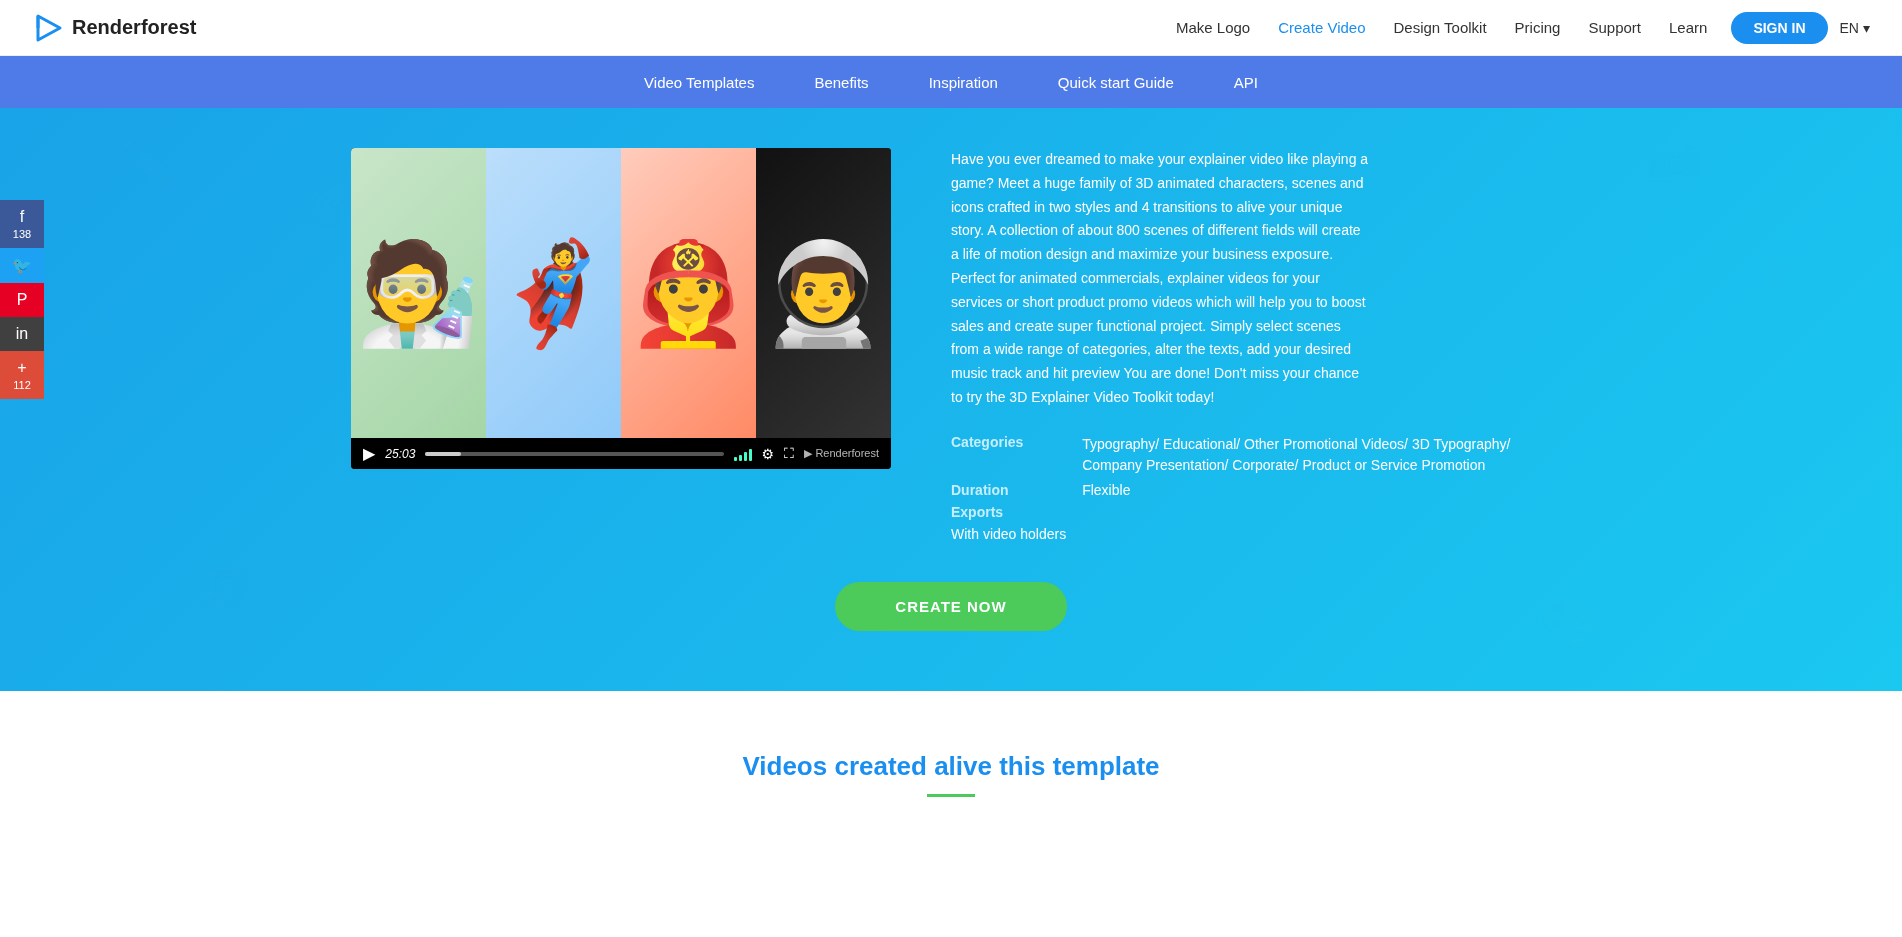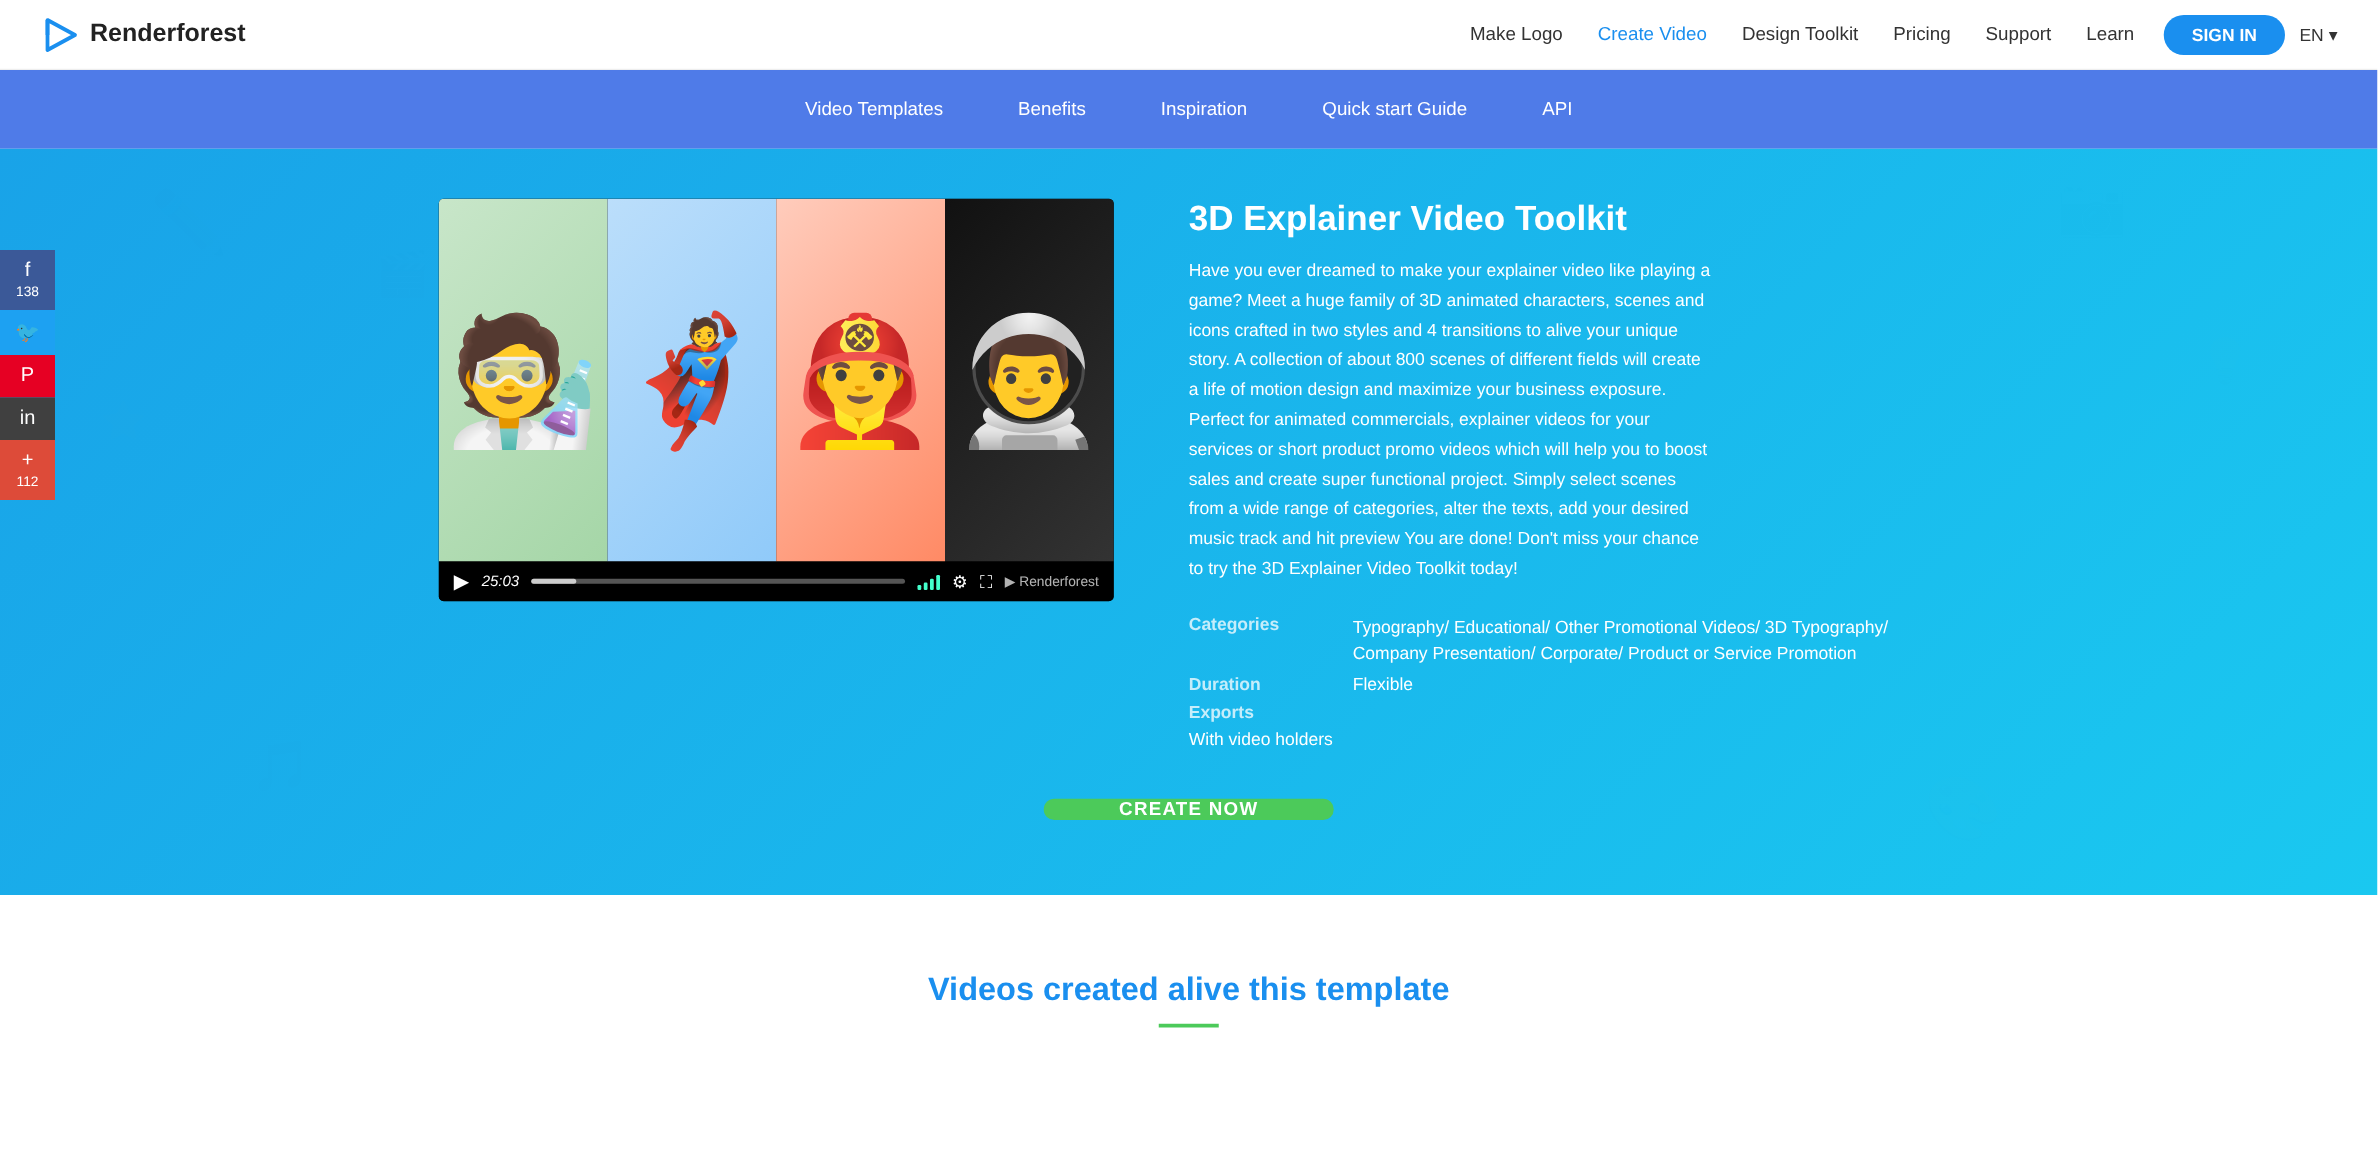--- a/index.html
+++ b/index.html
@@ -63,21 +63,21 @@
       color: #333;
       cursor: pointer;
       display: flex;
       align-items: center;
       gap: 4px;
     }
 
     
     .sub-nav {
       background: #4f7be8;
-      height: 63px;
+      height: 52px;
       display: flex;
       align-items: center;
       justify-content: center;
       gap: 60px;
     }
     .sub-nav-link {
       color: #fff;
       font-size: 15px;
       cursor: pointer;
       text-decoration: none;
@@ -261,21 +261,21 @@
       margin-top: 40px;
       position: relative;
       z-index: 2;
       width: 100%;
     }
     .create-now-btn {
       background: #4cca5a;
       color: #fff;
       border: none;
       border-radius: 30px;
-      padding: 0 60px;
+      padding: 16px 60px;
       font-size: 15px;
       font-weight: 700;
       letter-spacing: 1px;
       cursor: pointer;
       text-transform: uppercase;
     }
 
     
     .social-sidebar {
       position: fixed;
@@ -429,21 +429,20 @@
             <div class="vol-bar" style="height:12px;"></div>
           </div>
           <span class="settings-icon-ctrl">⚙</span>
           <span class="fullscreen-icon-ctrl">⛶</span>
           <span class="watermark">▶ Renderforest</span>
         </div>
       </div>
     </div>
 
     <div class="info-panel">
-      <h1 class="info-title">3D Explainer Video Toolkit</h1>
       <p class="info-desc">Have you ever dreamed to make your explainer video like playing a game? Meet a huge family of 3D animated characters, scenes and icons crafted in two styles and 4 transitions to alive your unique story. A collection of about 800 scenes of different fields will create a life of motion design and maximize your business exposure. Perfect for animated commercials, explainer videos for your services or short product promo videos which will help you to boost sales and create super functional project. Simply select scenes from a wide range of categories, alter the texts, add your desired music track and hit preview You are done! Don't miss your chance to try the 3D Explainer Video Toolkit today!</p>
       <div class="info-meta">
         <span class="meta-label">Categories</span>
         <span class="meta-value-cats">Typography/ Educational/ Other Promotional Videos/ 3D Typography/ Company Presentation/ Corporate/ Product or Service Promotion</span>
         <span class="meta-label">Duration</span>
         <span class="meta-value">Flexible</span>
         <span class="meta-label">Exports</span>
         <span></span>
         <span class="meta-value">With video holders</span>
       </div>

